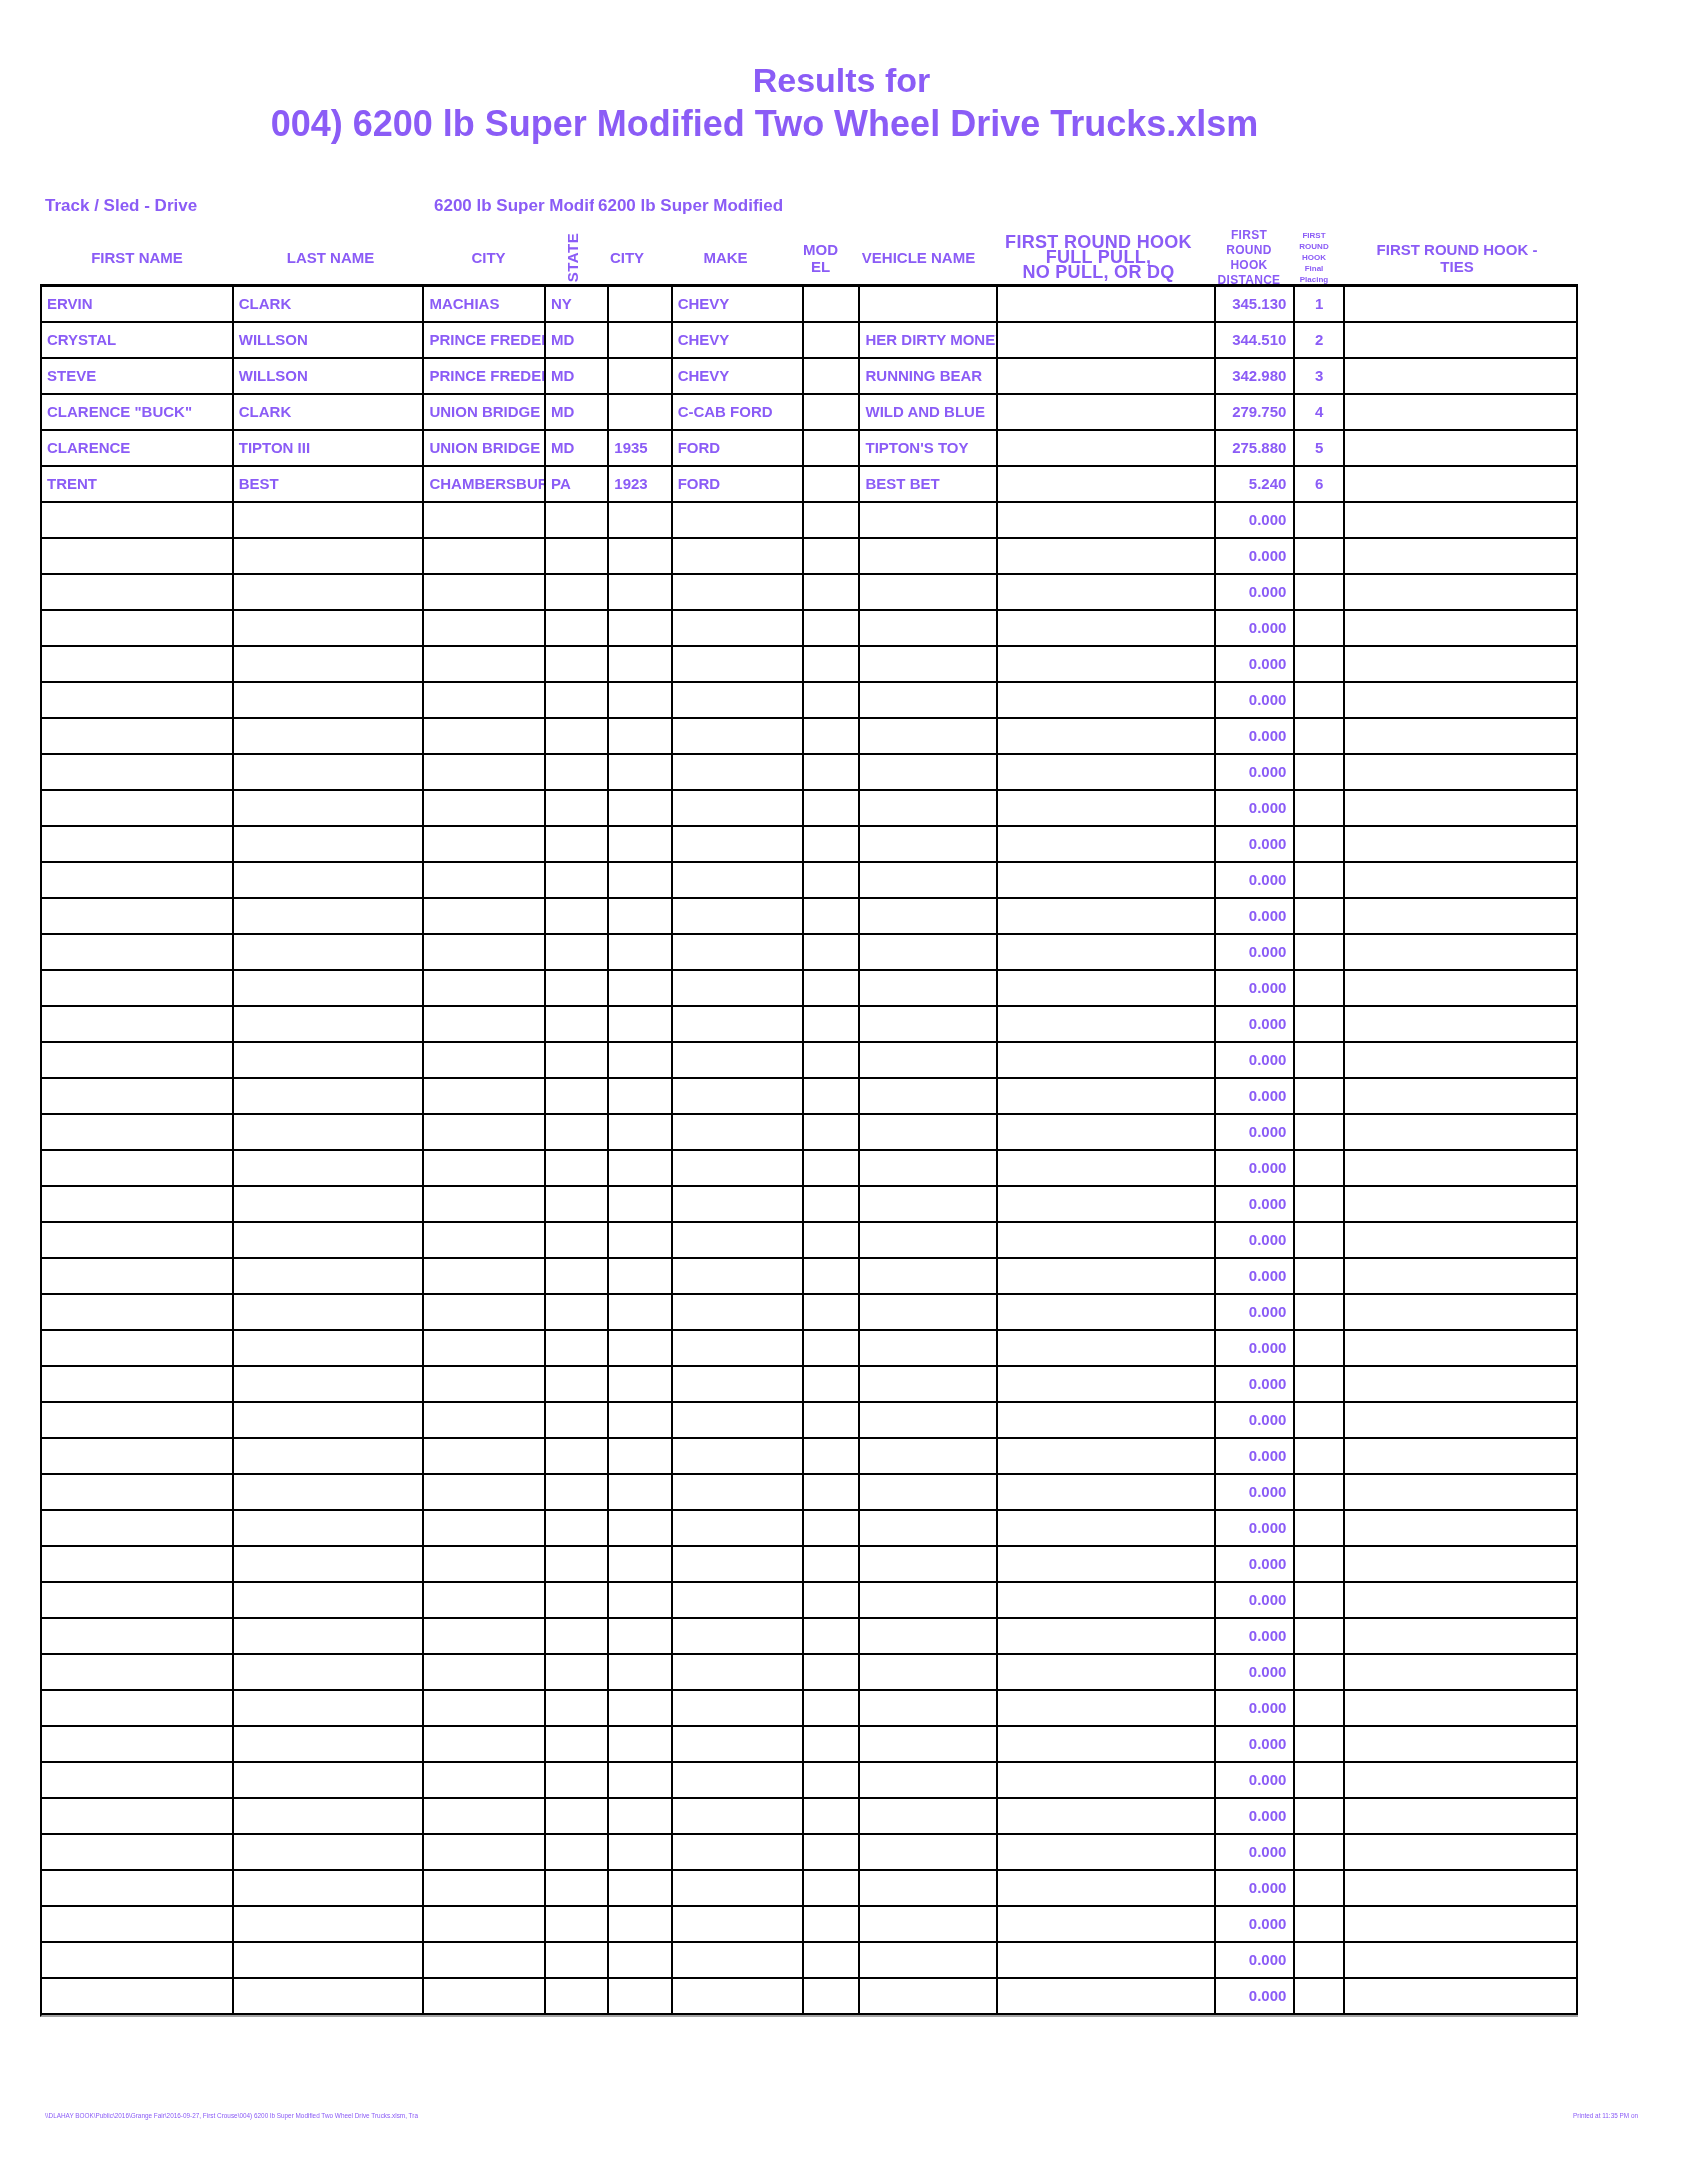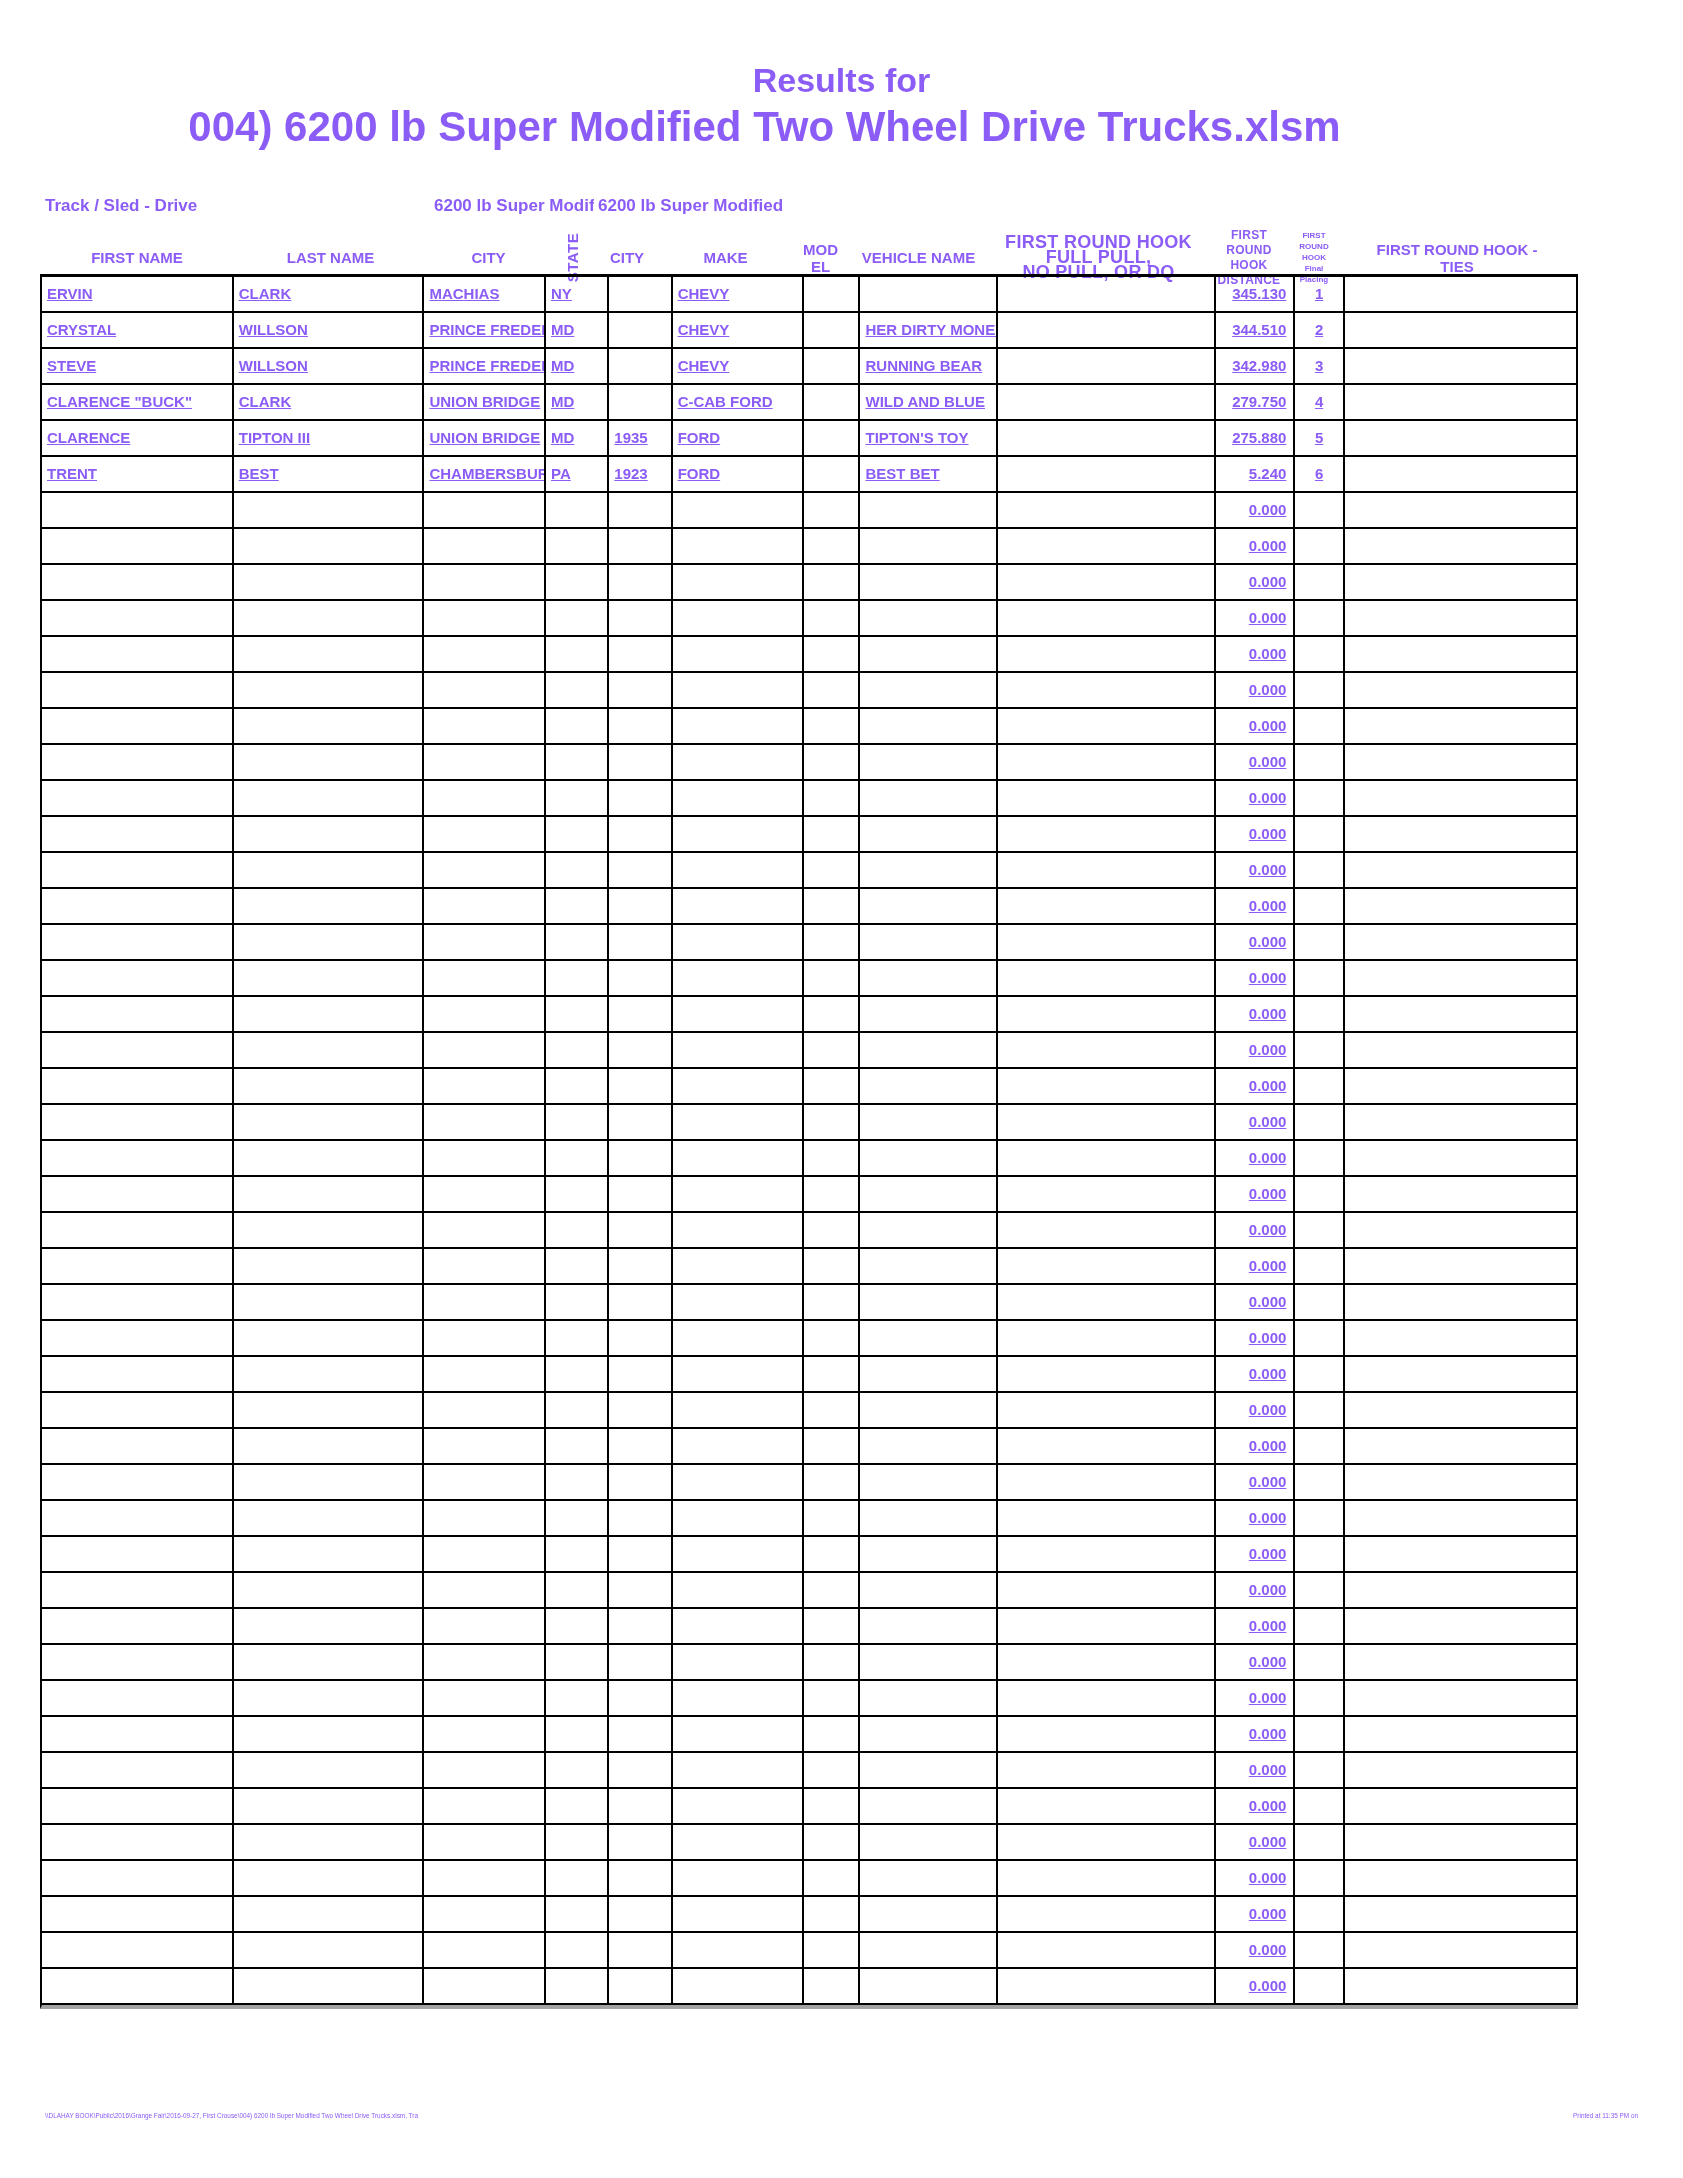--- a/index.html
+++ b/index.html
@@ -7,21 +7,21 @@
   .page {
     position:relative; width:1683px; height:2178px; background:#ffffff;
     font-family:"Liberation Sans", sans-serif; color:#8b5cf6; overflow:hidden;
   }
   .title1 {
     position:absolute; top:61px; left:0; width:1683px; text-align:center;
     font-size:34px; font-weight:bold;
   }
   .title2 {
     position:absolute; top:103px; left:0; width:1483px; text-align:center;
-    font-size:42px; font-weight:bold;padding-left:46px;
+    font-size:36px; font-weight:bold;padding-left:46px;
   }
   .infobar { position:absolute; top:196px; left:0; width:1683px; height:24px; }
   .track { position:absolute; left:45px; top:0; font-size:17px; font-weight:bold; white-space:nowrap; }
   .classcell1 { position:absolute; left:434px; top:0; width:160px; overflow:hidden;
     font-size:17px; font-weight:bold; white-space:nowrap; }
   .classcell2 { position:absolute; left:598px; top:0; width:186px; overflow:hidden;
     font-size:17px; font-weight:bold; white-space:nowrap; }
 
   .thead { position:absolute; top:226px; left:40px; width:1535px; height:63px; display:flex; }
   .th {
@@ -31,22 +31,22 @@
   .th.small  { font-size:18px; line-height:15px; letter-spacing:0.3px; }
   .th.dist   { font-size:12px;   line-height:15px; letter-spacing:0.3px; }
   .th.tiny   { font-size:8px;    line-height:11px; }
   .th .vert  { transform:rotate(-90deg); white-space:nowrap; letter-spacing:0.5px; }
 
   .w-first{width:194px}.w-last{width:193px}.w-city{width:123px}.w-state{width:45px}
   .w-year{width:64px}.w-make{width:133px}.w-model{width:57px}.w-veh{width:139px}
   .w-pull{width:221px}.w-dist{width:80px}.w-plc{width:50px}.w-ties{width:236px}
 
   .grid {
-    position:absolute; top:274px; left:40px; width:1538px;
-    border-top:3px solid #000; border-left:2px solid #000; border-bottom:4px solid #a3a3a3;text-decoration:underline;
+    position:absolute; top:284px; left:40px; width:1538px;
+    border-top:3px solid #000; border-left:2px solid #000; border-bottom:2px solid #a3a3a3;
   }
   .trow { display:flex; height:36px; }
   .tcell {
     height:36px; border-right:2px solid #000; border-bottom:2px solid #000;
     font-size:15px; font-weight:bold; line-height:33px; padding-left:5px;
     white-space:nowrap; overflow:hidden;
   }
   .col-first_name{width:194px}.col-last_name{width:193px}.col-city{width:123px}
   .col-state{width:64px}.col-year{width:64px}.col-make{width:133px}
   .col-model{width:57px}.col-vehicle_name{width:139px}.col-full_pull{width:221px}

